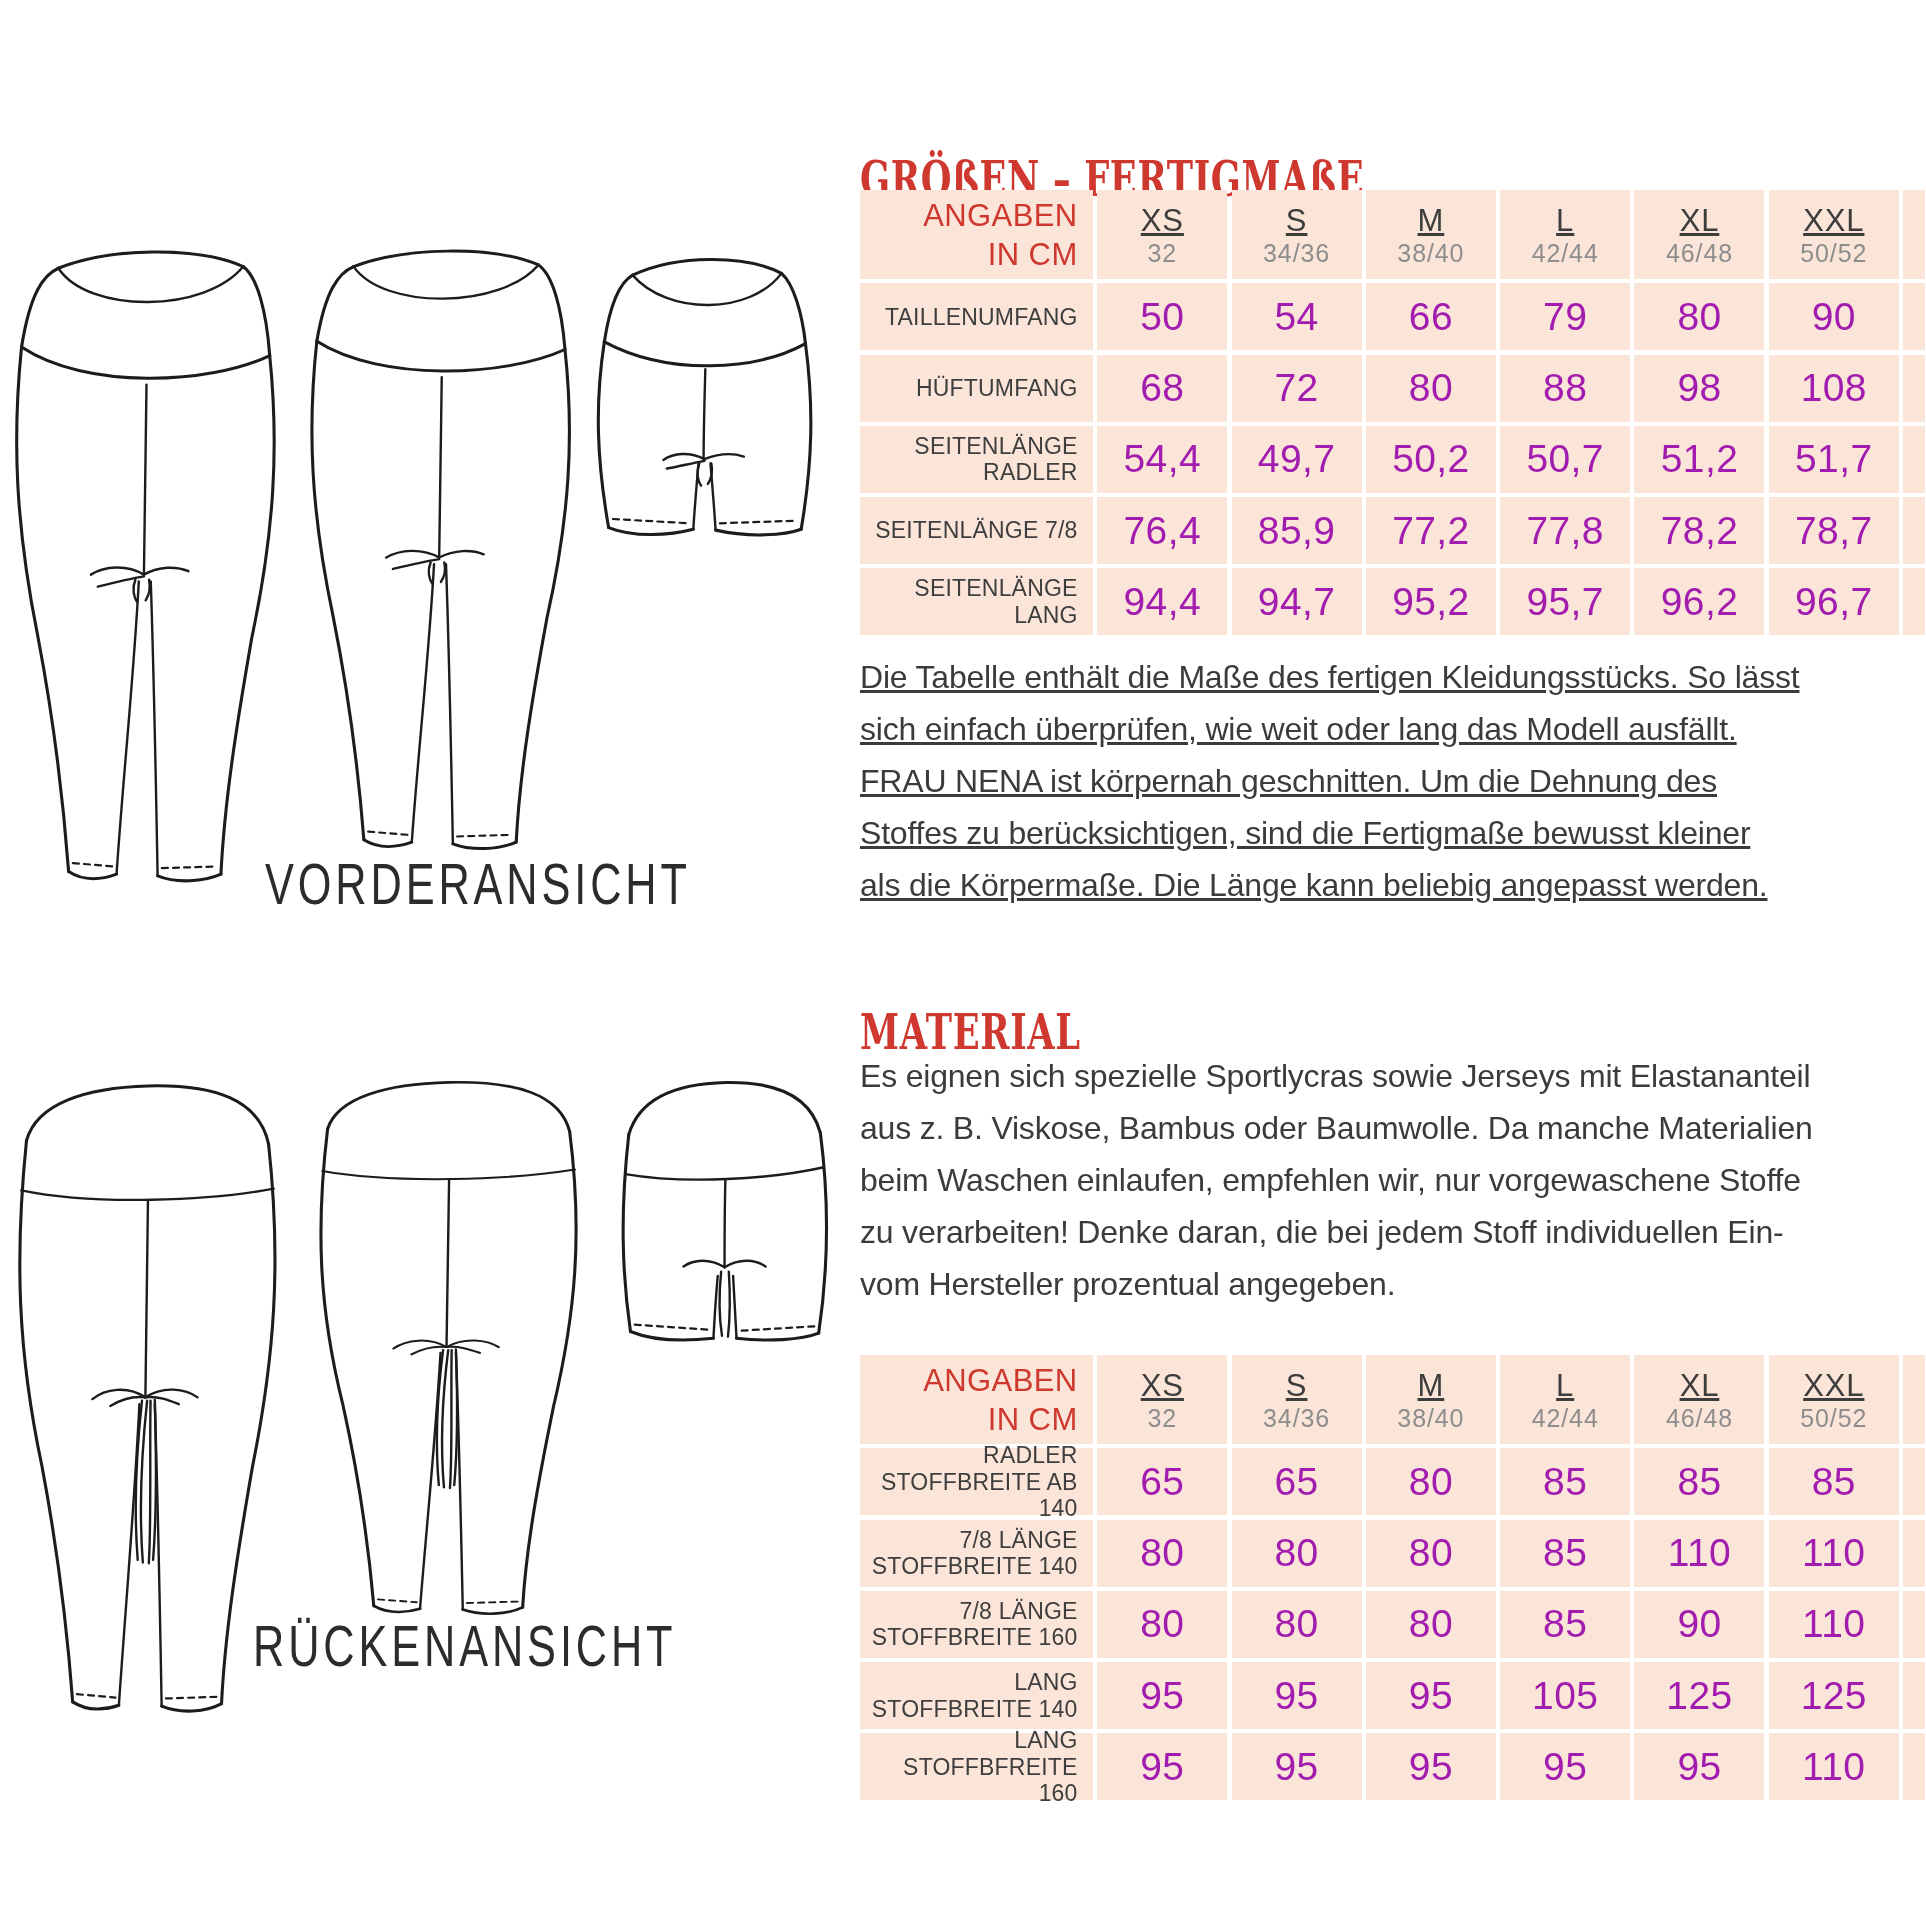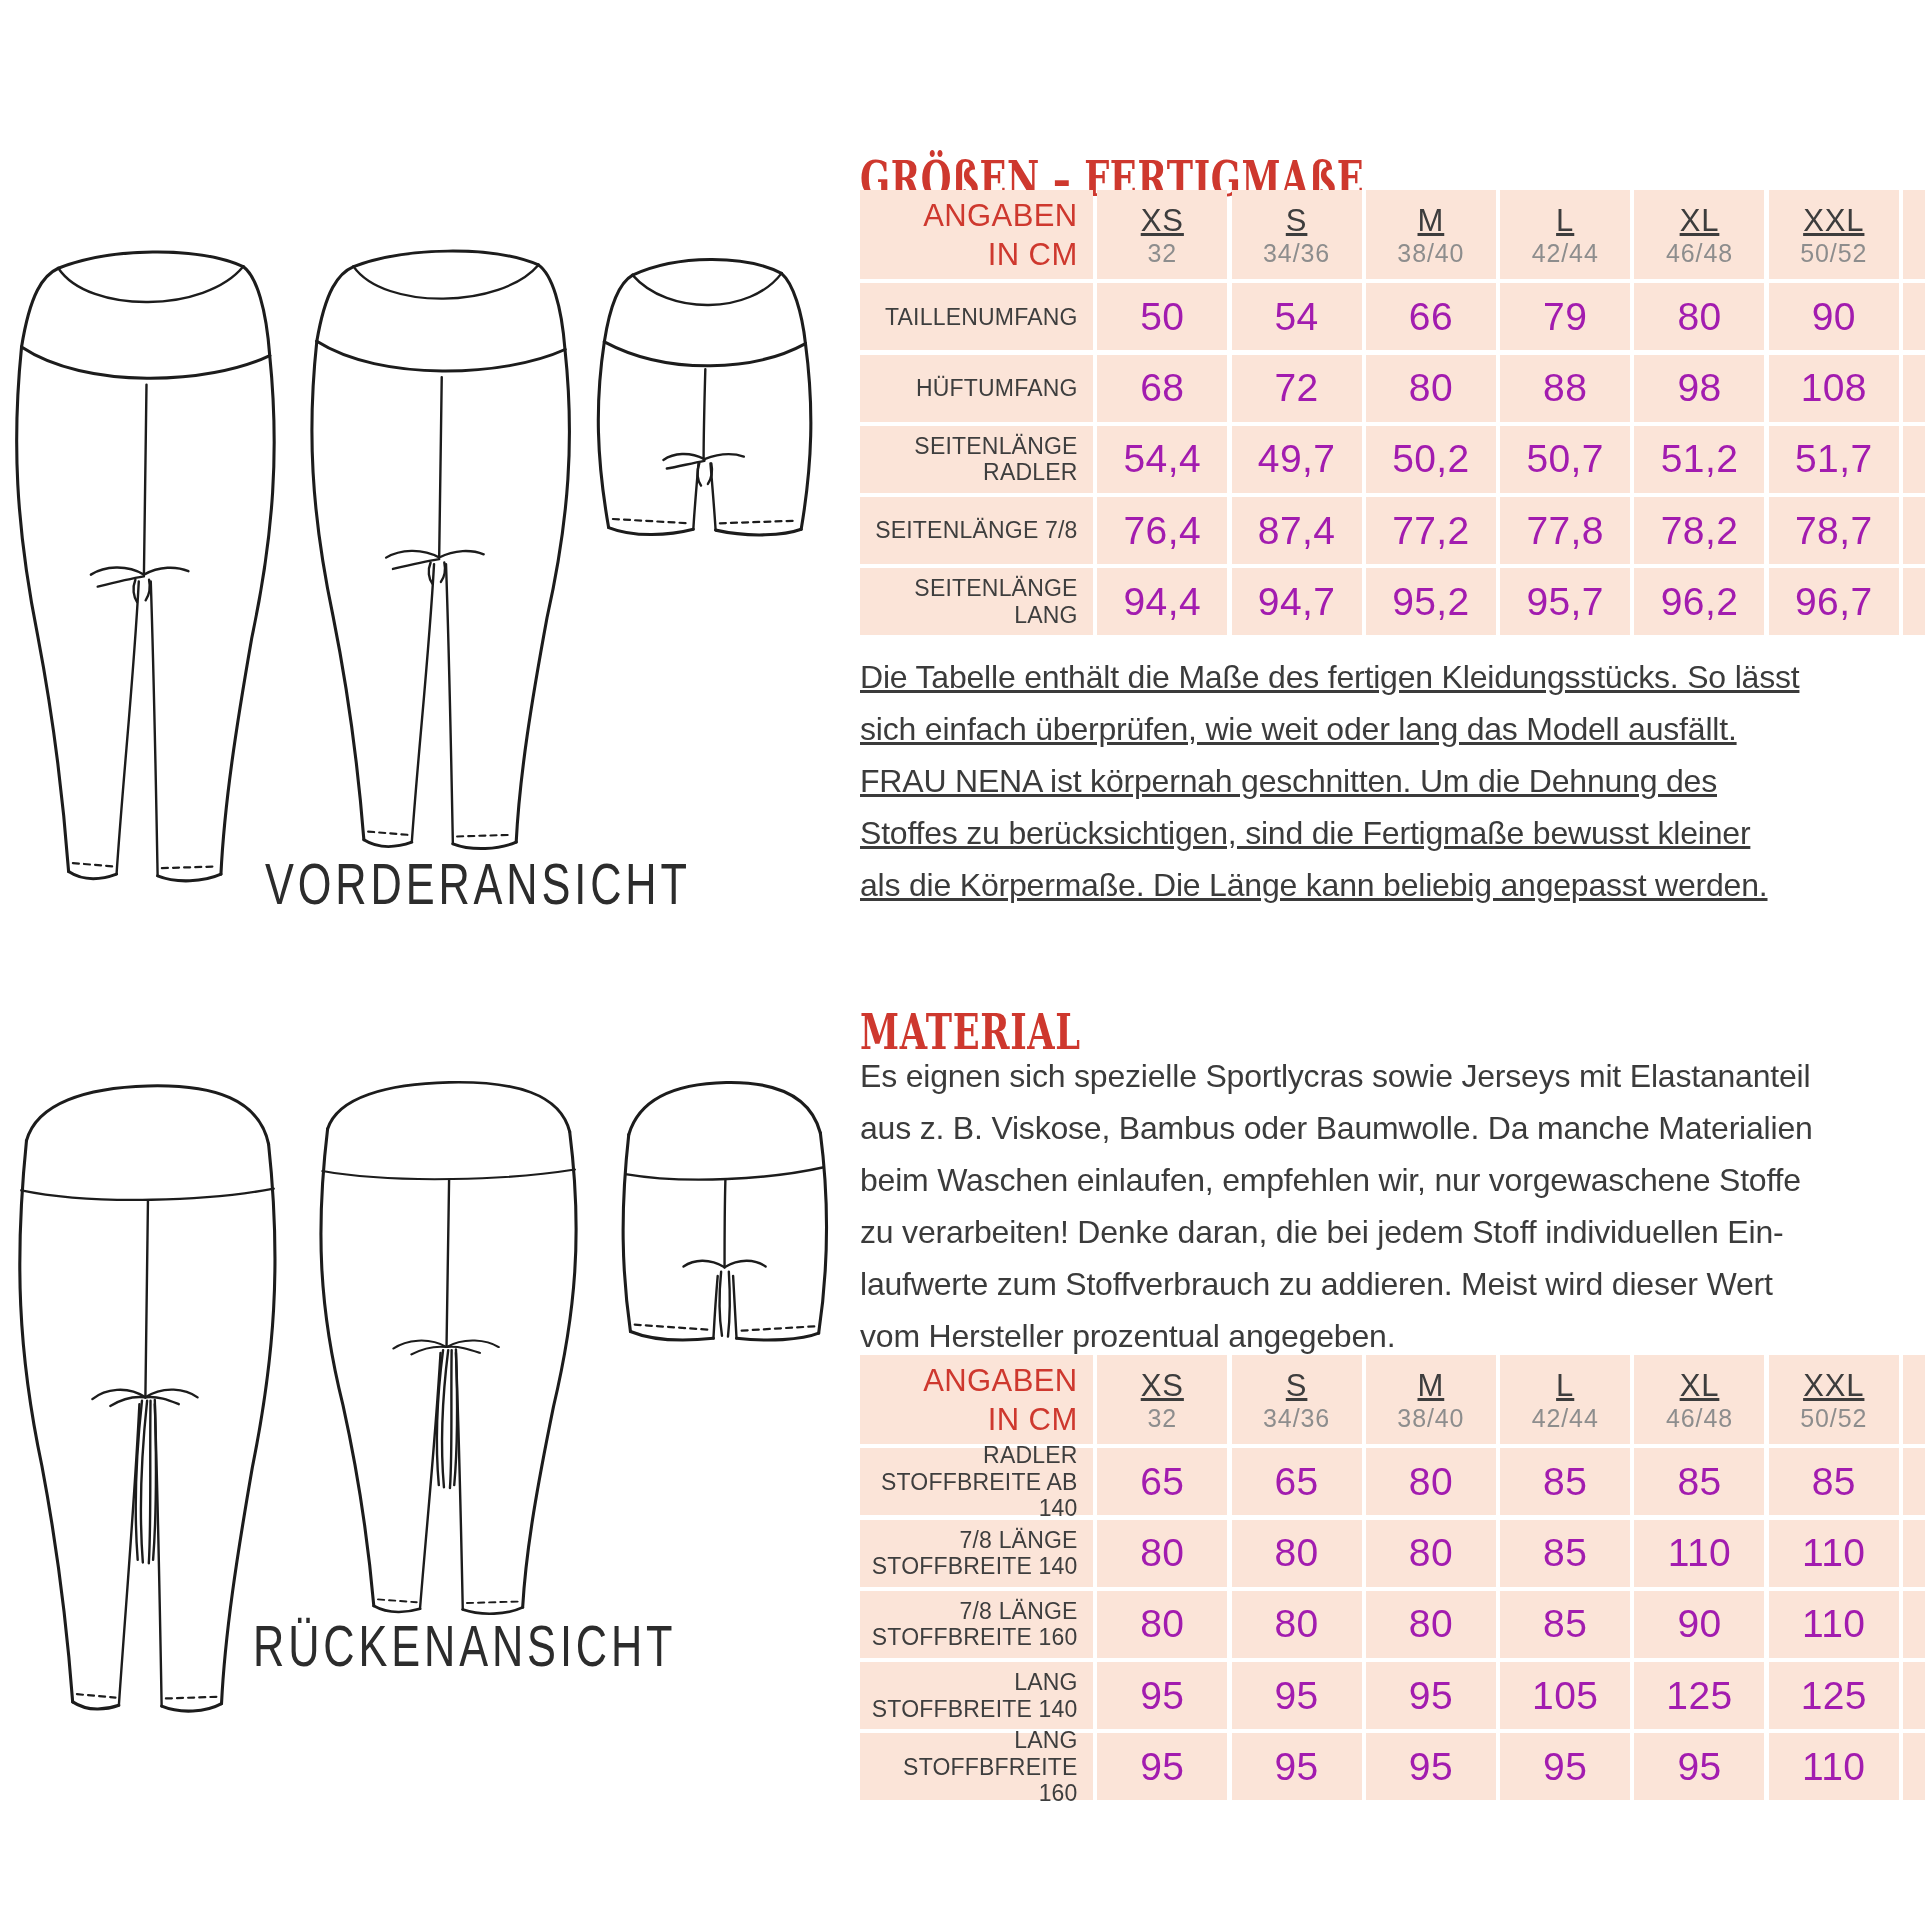--- a/index.html
+++ b/index.html
@@ -269,21 +269,21 @@
       <div class="cell value-cell">49,7</div>
       <div class="cell value-cell">50,2</div>
       <div class="cell value-cell">50,7</div>
       <div class="cell value-cell">51,2</div>
       <div class="cell value-cell">51,7</div>
       <div class="cell sliver"></div>
       <div class="cell label-cell">
         <div>SEITENLÄNGE 7/8</div>
       </div>
       <div class="cell value-cell">76,4</div>
-      <div class="cell value-cell">87,4</div>
+      <div class="cell value-cell">85,9</div>
       <div class="cell value-cell">77,2</div>
       <div class="cell value-cell">77,8</div>
       <div class="cell value-cell">78,2</div>
       <div class="cell value-cell">78,7</div>
       <div class="cell sliver"></div>
       <div class="cell label-cell">
         <div>SEITENLÄNGE LANG</div>
       </div>
       <div class="cell value-cell">94,4</div>
       <div class="cell value-cell">94,7</div>
@@ -302,21 +302,20 @@
       <div class="tline">als die Körpermaße. Die Länge kann beliebig angepasst werden.</div>
     </div>
 
   <h1 id="material-title" class="section-title">MATERIAL</h1>
 
   <div id="material-para" class="para">
       <div class="tline">Es eignen sich spezielle Sportlycras sowie Jerseys mit Elastananteil</div>
       <div class="tline">aus z. B. Viskose, Bambus oder Baumwolle. Da manche Materialien</div>
       <div class="tline">beim Waschen einlaufen, empfehlen wir, nur vorgewaschene Stoffe</div>
       <div class="tline">zu verarbeiten! Denke daran, die bei jedem Stoff individuellen Ein-</div>
-      <div class="tline">laufwerte zum Stoffverbrauch zu addieren. Meist wird dieser Wert</div>
       <div class="tline">vom Hersteller prozentual angegeben.</div>
     </div>
 
   <div id="fabric-table" class="fm-table">
       <div class="cell label-cell header-label">
         <div>ANGABEN</div>
         <div>IN CM</div>
       </div>
       <div class="cell size-cell">
         <div class="size-name">XS</div>

